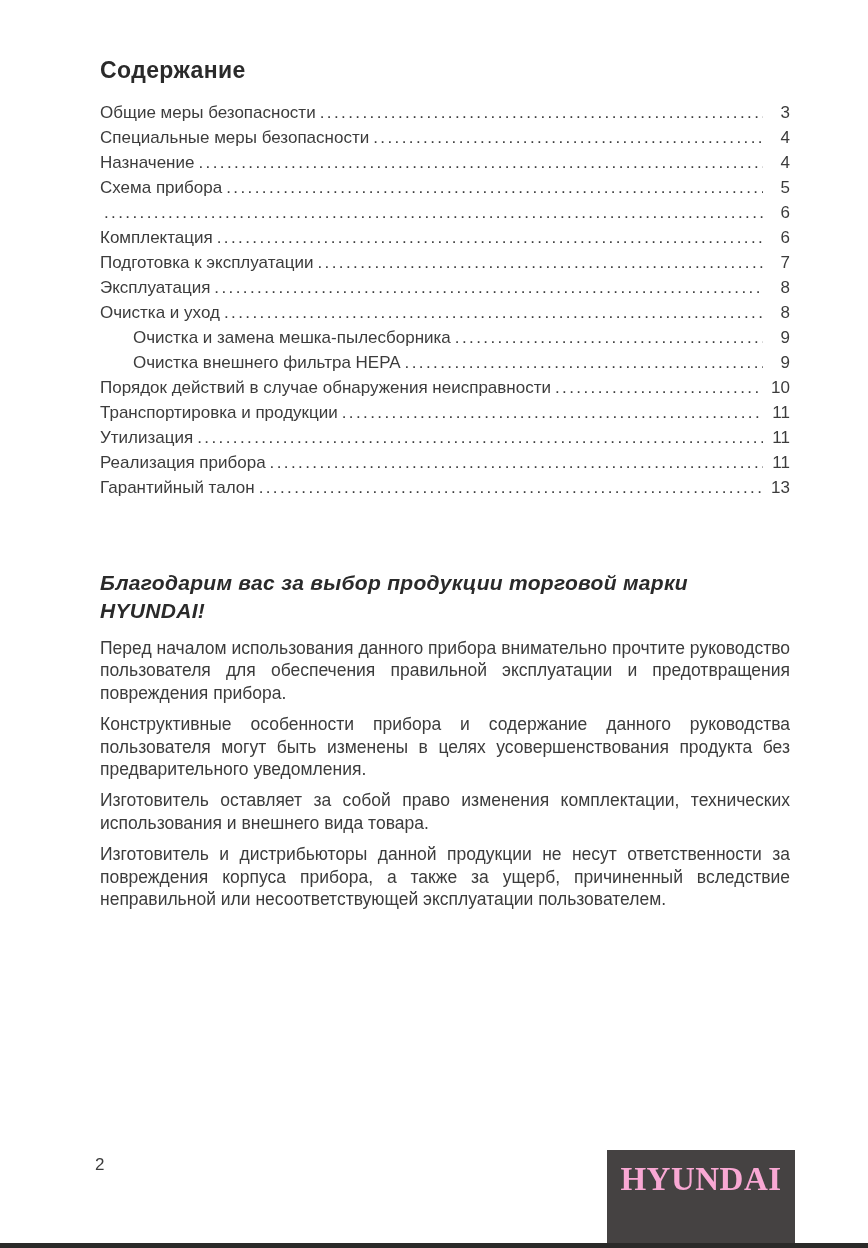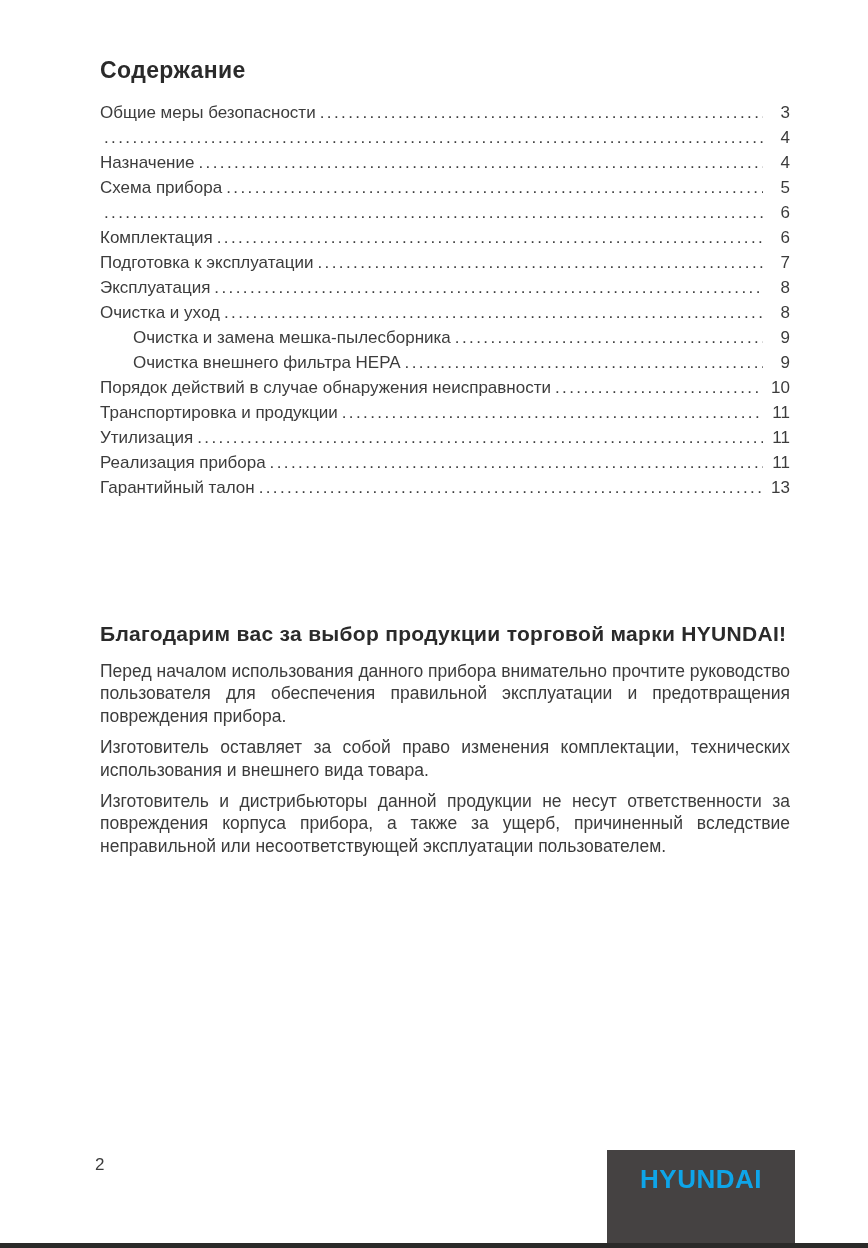--- a/index.html
+++ b/index.html
@@ -41,26 +41,27 @@
     margin: 0 0 0 4px;
     color: #3c3c3c;
   }
   .toc-page {
     min-width: 22px;
     margin-left: 5px;
     text-align: right;
     white-space: nowrap;
   }
   .intro-heading {
-    margin: 120px 0 12px 0;
+    margin: 69px 0 12px 0;
     font-size: 21px;
     line-height: 28px;
     font-weight: bold;
     color: #2a2a2a;
     letter-spacing: 0.3px;
+    font-style: italic;
   }
   .intro-paragraphs p {
     margin: 0 0 9px 0;
     font-size: 17.5px;
     line-height: 22.4px;
     text-align: justify;
     color: #3c3c3c;
   }
   .footer-page-number {
     position: absolute;
@@ -72,25 +73,26 @@
     position: absolute;
     left: 607px; top: 1150px;
     width: 188px; height: 93px;
     background: #454242;
     display: flex;
     justify-content: center;
     align-items: flex-start;
   }
   .logo-text {
     margin-top: 13px;
-    color: #0ea5e9;
+    color: #f9a8d4;
     font-weight: bold;
-    font-size: 26px;
+    font-size: 33px;
     line-height: 33px;
     letter-spacing: 0.5px;
+    font-family: Liberation Serif, serif;
   }
   .bottom-bar {
     position: absolute;
     left: 0; bottom: 0;
     width: 868px; height: 5px;
     background: #2b2a29;
   }
 </style>
 </head>
 <body>
@@ -100,20 +102,21 @@
   <h1 class="toc-title">Содержание</h1>
 
   <div class="toc-list">
 
   <div class="toc-row">
         <span class="toc-label">Общие меры безопасности</span>
         <span class="toc-dots dots">........................................................................................................................................................................................................</span>
         <span class="toc-page">3</span>
       </div>
       <div class="toc-row">
+        <span class="toc-label">Специальные меры безопасности</span>
         <span class="toc-dots dots">........................................................................................................................................................................................................</span>
         <span class="toc-page">4</span>
       </div>
       <div class="toc-row">
         <span class="toc-label">Назначение</span>
         <span class="toc-dots dots">........................................................................................................................................................................................................</span>
         <span class="toc-page">4</span>
       </div>
       <div class="toc-row">
         <span class="toc-label">Схема прибора</span>
@@ -179,20 +182,21 @@
         <span class="toc-dots dots">........................................................................................................................................................................................................</span>
         <span class="toc-page">13</span>
       </div>
     </div>
 
   <h2 class="intro-heading">Благодарим вас за выбор продукции торговой марки HYUNDAI!</h2>
 
   <div class="intro-paragraphs">
 
   <p>Перед началом использования данного прибора внимательно прочтите руководство пользователя для обеспечения правильной эксплуатации и предотвращения повреждения прибора.</p>
+      <p>Конструктивные особенности прибора и содержание данного руководства пользователя могут быть изменены в целях усовершенствования продукта без предварительного уведомления.</p>
       <p>Изготовитель оставляет за собой право изменения комплектации, технических использования и внешнего вида товара.</p>
       <p>Изготовитель и дистрибьюторы данной продукции не несут ответственности за повреждения корпуса прибора, а также за ущерб, причиненный вследствие неправильной или несоответствующей эксплуатации пользователем.</p>
     </div>
 
 </div>
 
 <div class="footer-page-number">2</div>
 
 <div class="logo-box">
   <span class="logo-text">HYUNDAI</span>

